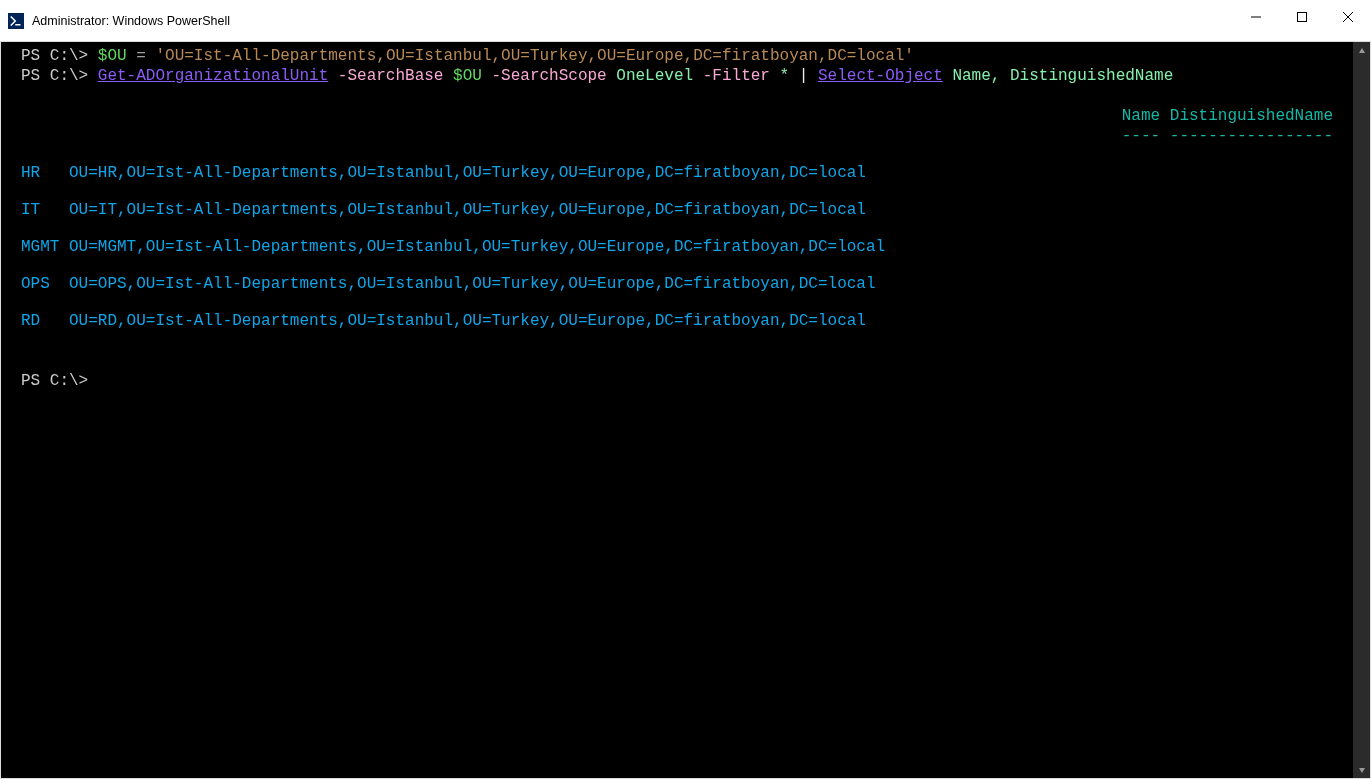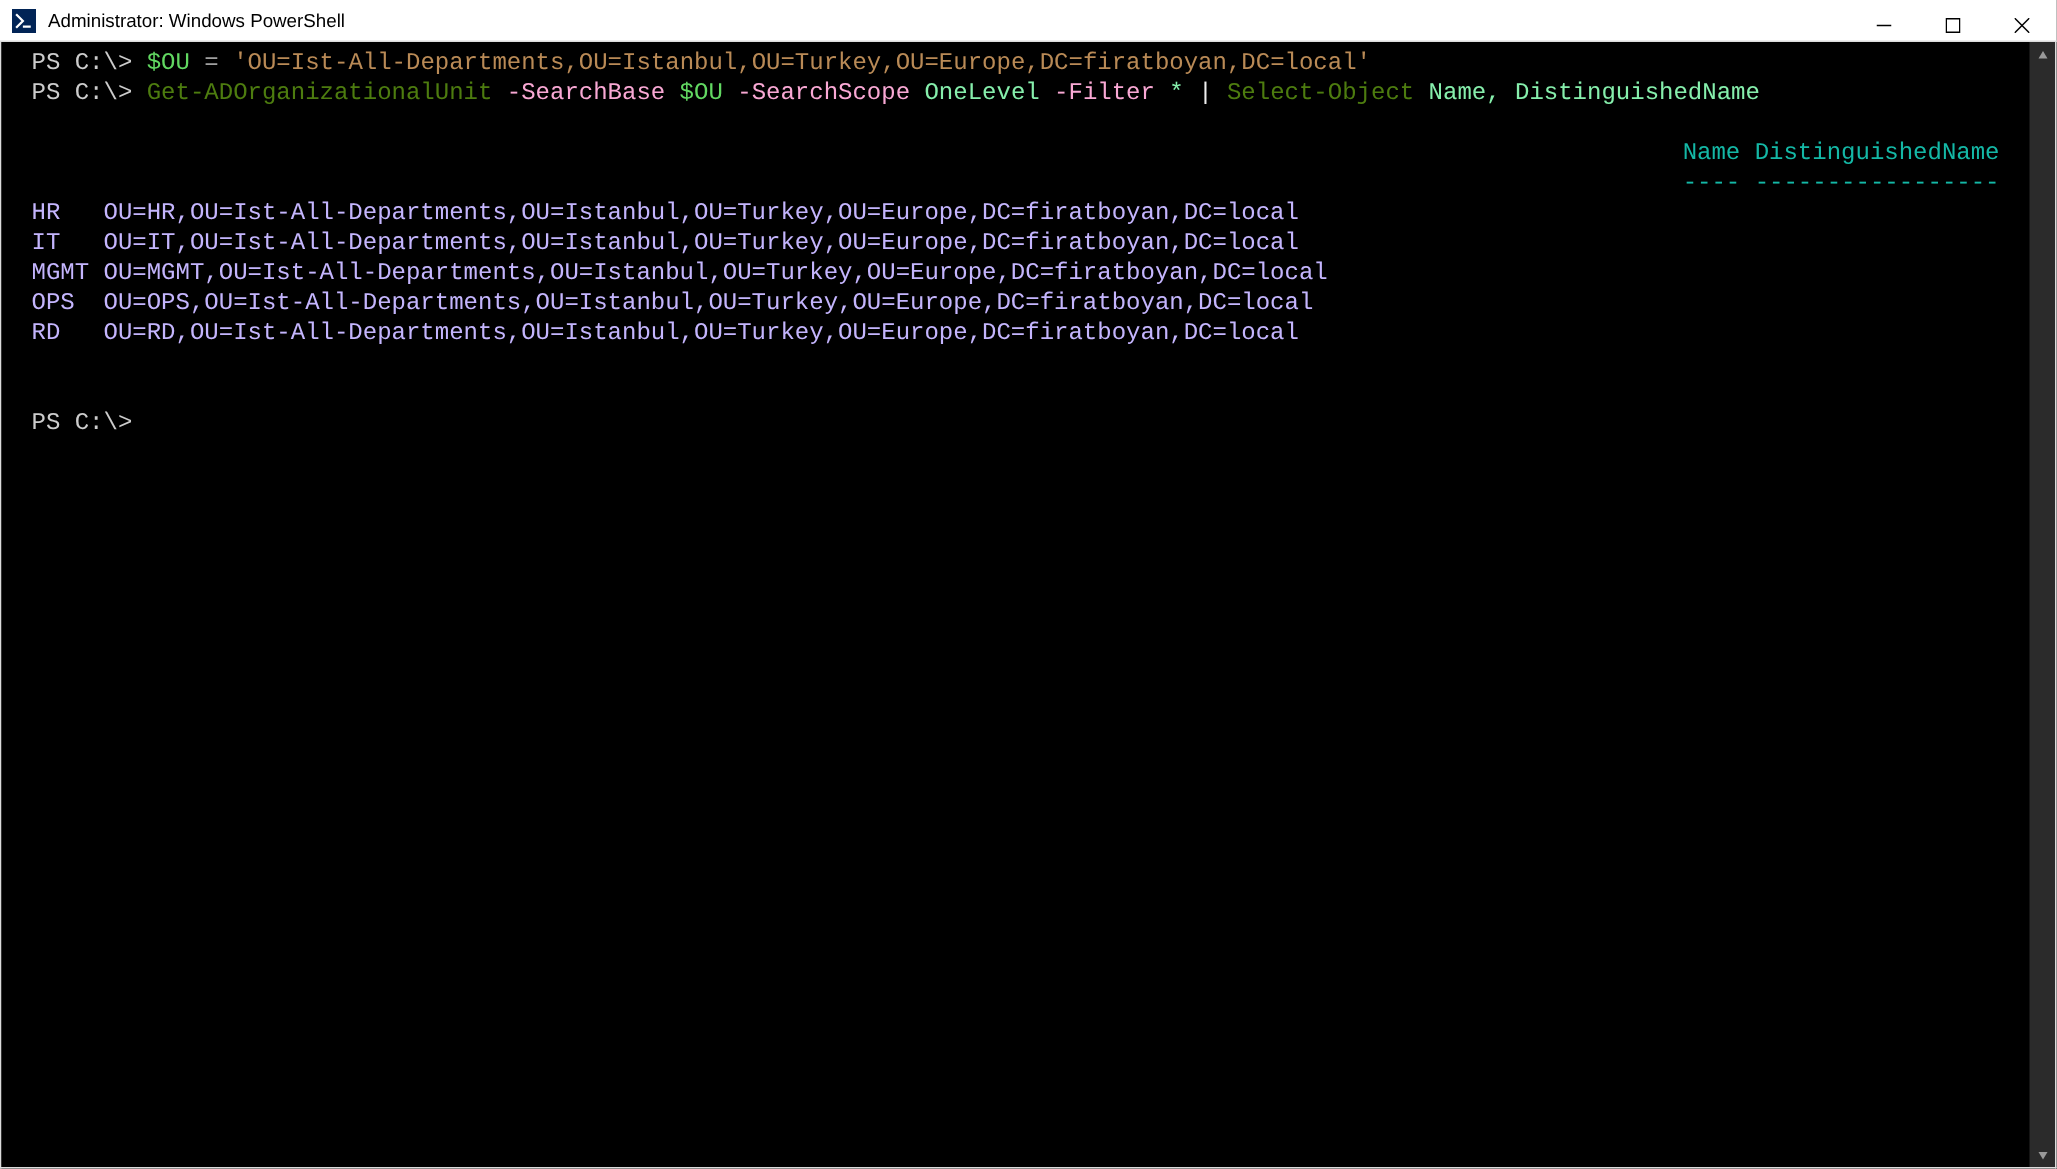--- a/index.html
+++ b/index.html
@@ -10,21 +10,21 @@
     body {
       font-family: "Segoe UI", Tahoma, sans-serif;
       background: #ffffff;
       width: 1371px;
       height: 779px;
       overflow: hidden;
       display: flex;
       flex-direction: column;
     }
     .titlebar {
-      height: 28px;
+      height: 42px;
       background: #ffffff;
       border-bottom: 1px solid #dcdcdc;
       display: flex;
       align-items: center;
       padding-left: 8px;
       position: relative;
     }
     .titlebar-icon {
       width: 16px;
       height: 16px;
@@ -91,26 +91,26 @@
       align-items: center;
       justify-content: center;
       color: #999;
       font-size: 10px;
       cursor: pointer;
     }
     .prompt { color: #cccccc; }
     .var { color: #62d862; }
     .eq { color: #a0a0a0; }
     .str { color: #b98a56; }
-    .cmd { color: #4d7c0f; }
+    .cmd { color: #8b5cf6; text-decoration: underline; }
     .param { color: #f9a8d4; }
     .val { color: #86efac; }
     .pipe { color: #eeeeee; }
     .hdr { color: #14b8a6; text-align: right; }
-    .row { color: #c4b5fd; }
+    .row { color: #0ea5e9; margin-top: 17px; }
     .blank { height: 20px; }
     .line { display: block; }
   </style>
 </head>
 <body>
 
 <div class="titlebar">
   <div class="titlebar-icon">
     <svg viewBox="0 0 16 16">
         <path d="M1 2 L7 8 L1 14" stroke="#fff" stroke-width="2" fill="none"></path>

